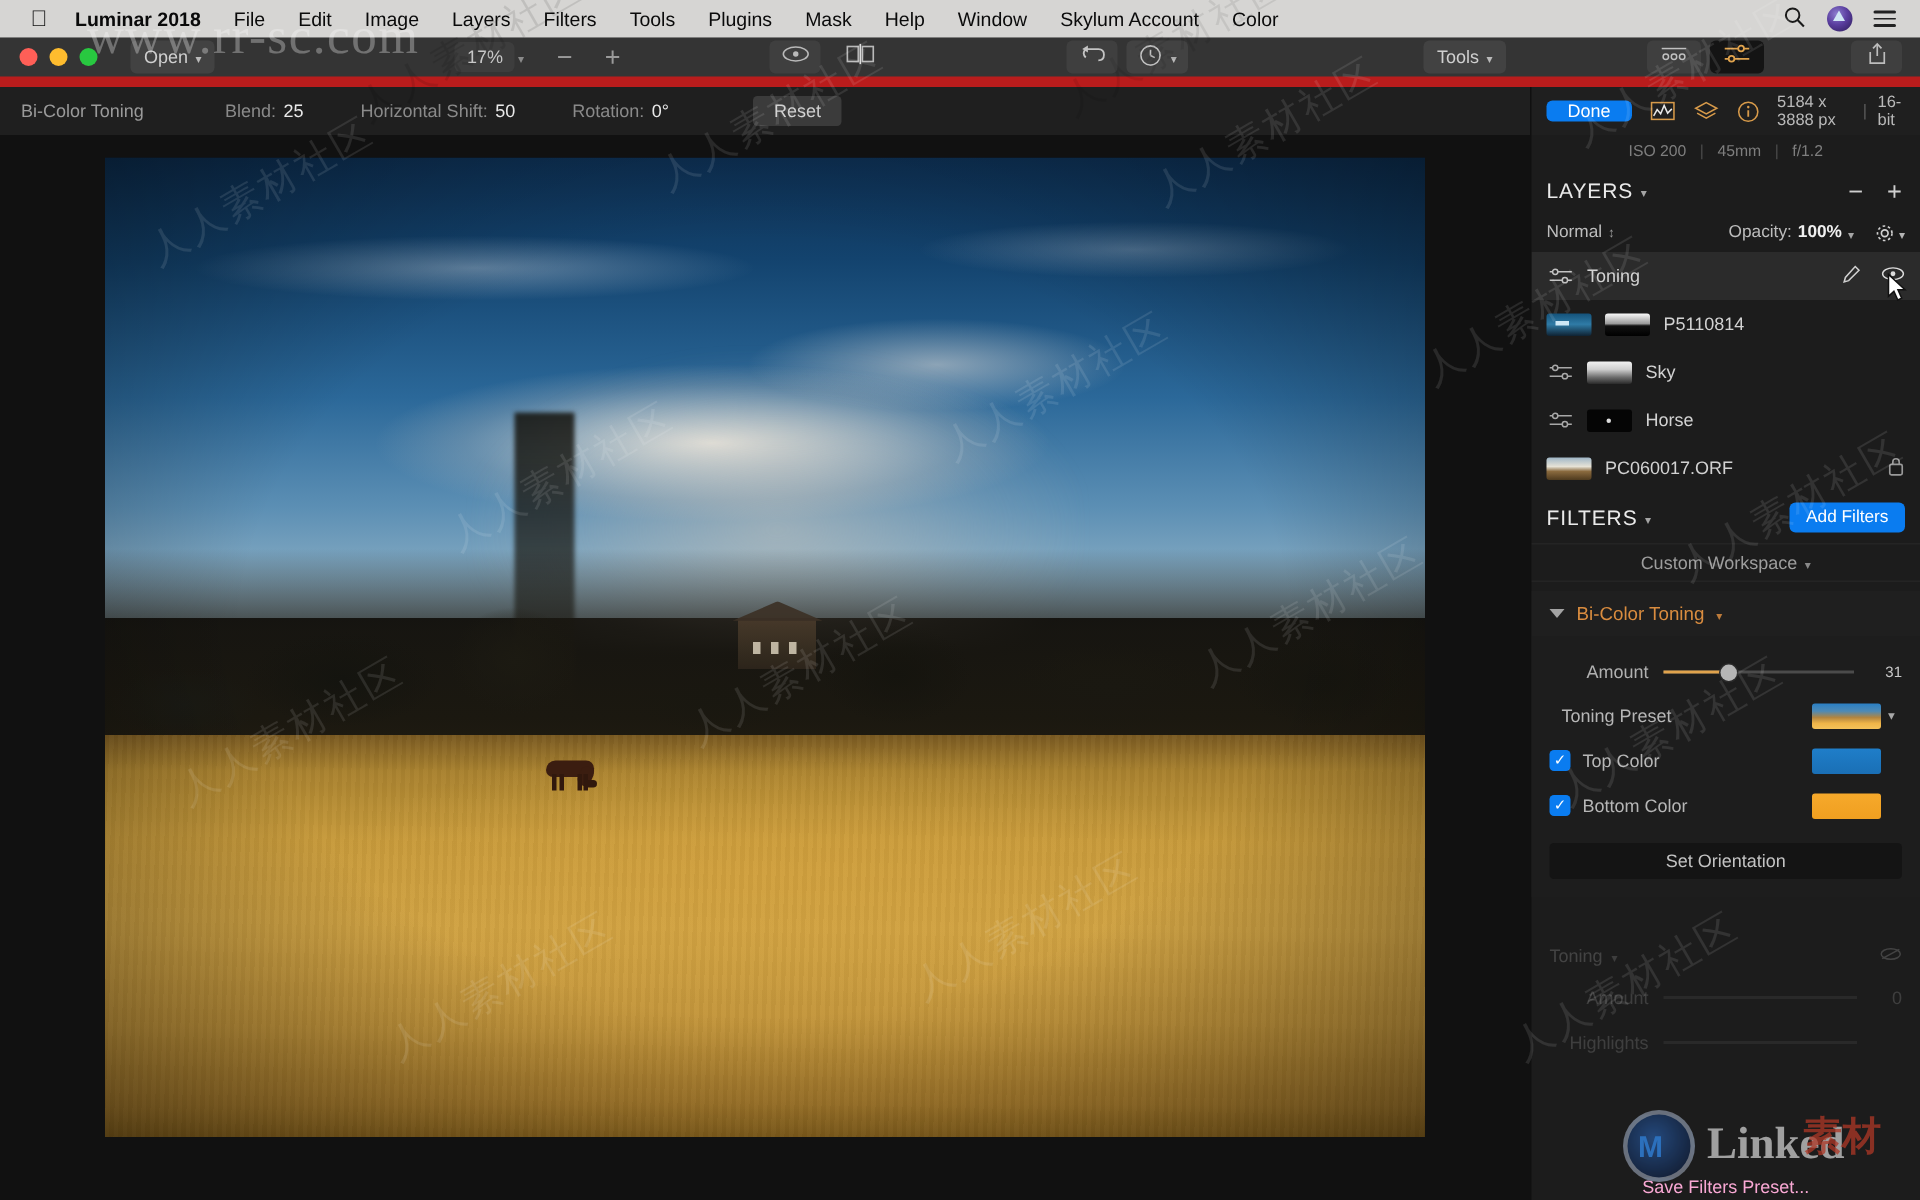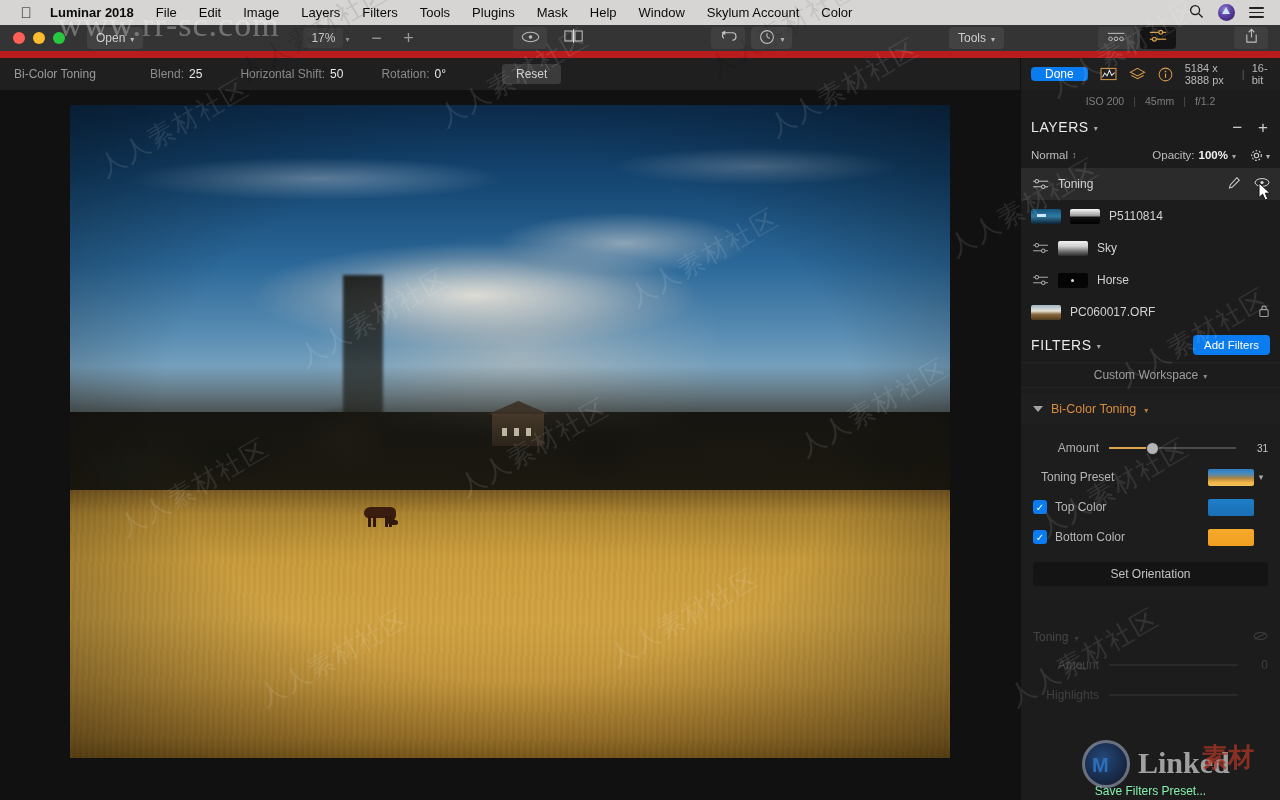--- a/index.html
+++ b/index.html
@@ -286,21 +286,21 @@
   
   .dim-block { opacity: .22; margin-top: 26px; padding: 0 12px; }
   .dim-head { display:flex; align-items:center; gap:6px; font-size:12px; color:#cfcfcf; height: 26px;}
   .dim-head .eye { margin-left:auto; }
   .dim-row { display:flex; align-items:center; height: 30px; font-size:12px; color:#b9b9b9;}
   .dim-row .lbl { width: 76px; text-align:right; padding-right:10px;}
   .dim-row .tr { flex:1; height:1.5px; background:#5a5a5a;}
   .dim-row .num { width: 30px; text-align:right;}
   .save-preset {
     position: absolute; left: 0; bottom: 2px; width: 100%;
-    text-align: center; font-size: 12px; color: #86efac;
+    text-align: center; font-size: 12px; color: #f9a8d4;
   }
 
   
   .wm {
     position: absolute; color: rgba(255,255,255,0.10);
     font-size: 26px; font-family: "DejaVu Sans", sans-serif;
     transform: rotate(-30deg); pointer-events: none;
     white-space: nowrap; letter-spacing: 2px; z-index: 60;
   }
   .wm.dark { color: rgba(0,0,0,0.10); }

